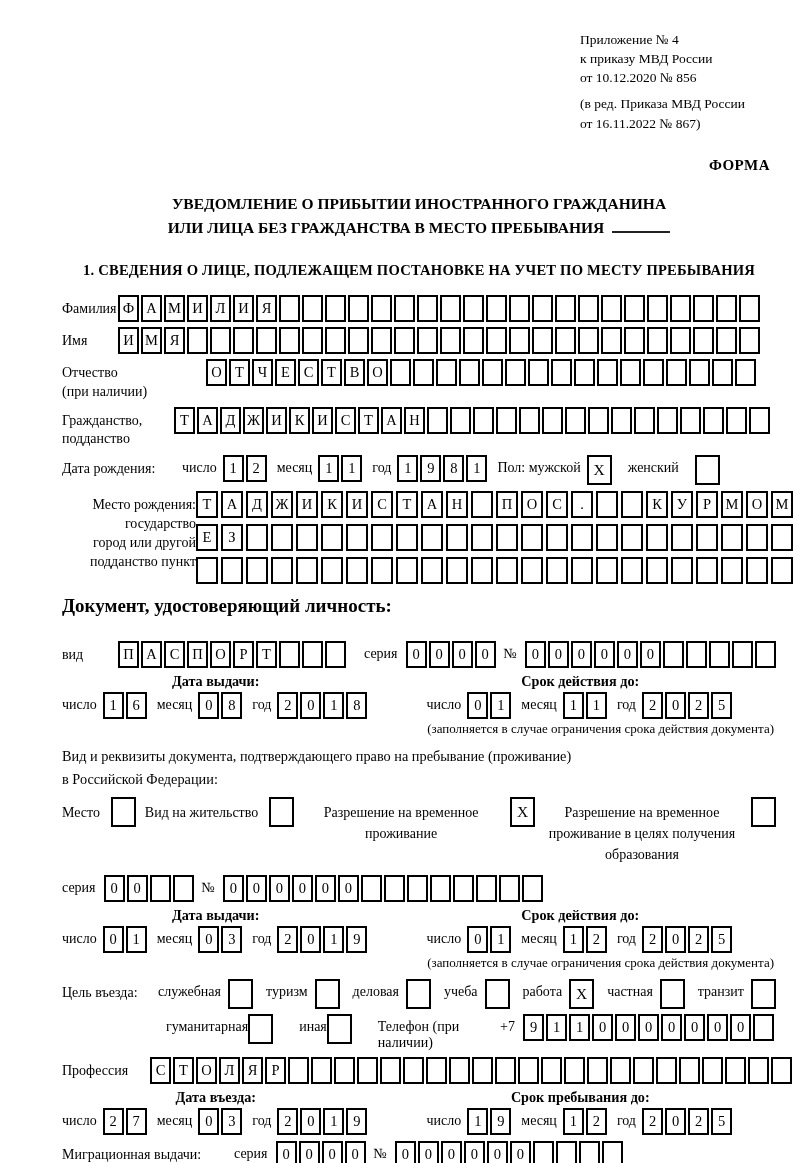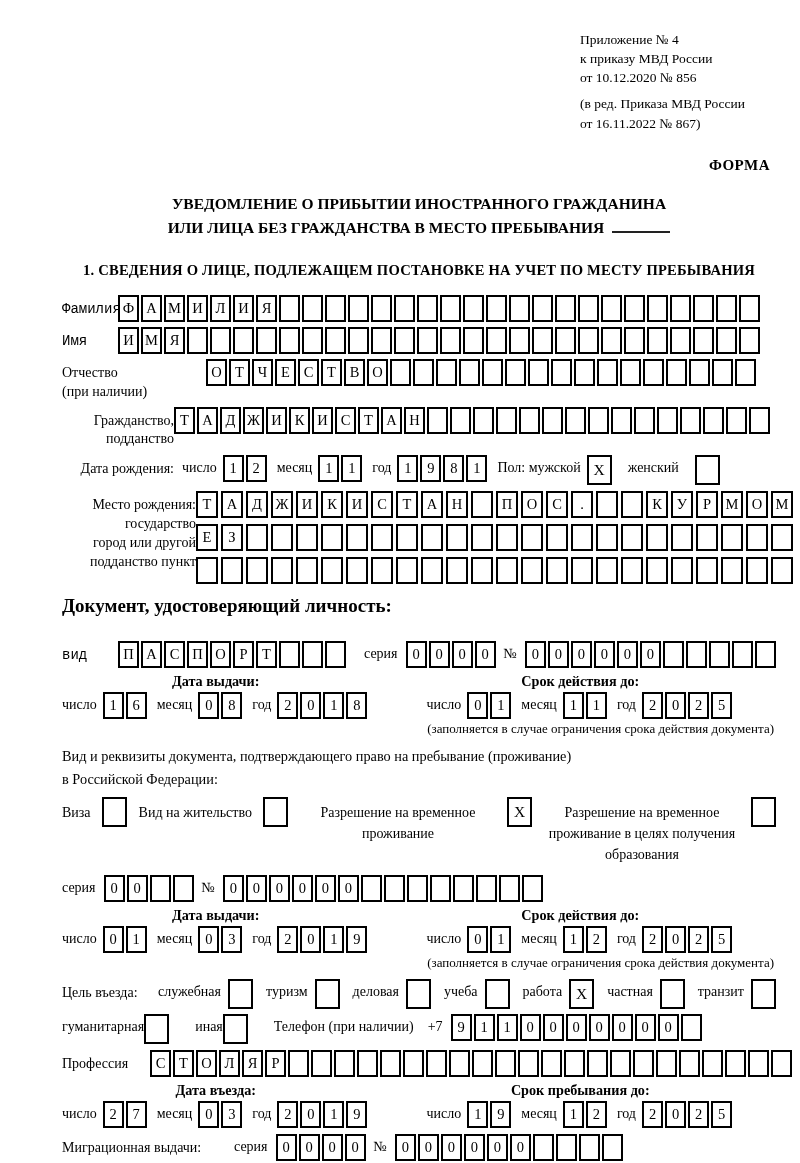--- a/index.html
+++ b/index.html
@@ -13,21 +13,21 @@
   .hdr{margin-left:auto;width:196px;font-size:13.5px;line-height:1.42;}
   .hdr .grp2{margin-top:7px;}
   .forma{ text-align:right; font-weight:bold; font-size:15px; margin:24px 6px 0 0; letter-spacing:.5px;}
   
   .title{margin-top:18px;text-align:center;font-weight:bold;font-size:15.5px;line-height:1.55;}
   .blank-underline{display:inline-block;width:58px;border-bottom:2px solid #222;height:12px;margin-left:8px;}
   .sect{margin-top:22px;margin-bottom:16px;text-align:center;font-weight:bold;font-size:14.6px;letter-spacing:.2px;}
   
   .row{display:flex;align-items:flex-start;margin-bottom:5px;}
   .lbl{flex:none;padding-top:5px;line-height:1.35;font-size:14px;}
-  .w55{width:56px;font-family:Liberation Mono, monospace;} .w80{width:88px;} .w112{width:112px;text-align:right;} .w134{width:134px;text-align:right;} .w144{width:144px;} .w150{width:150px;}
+  .w55{width:56px;} .w80{width:88px;} .w112{width:112px;} .w134{width:134px;text-align:right;} .w144{width:144px;} .w150{width:150px;}
   .slbl{flex:none;padding:5px 8px 0 6px;font-size:14px;}
   .dlbl{flex:none;padding:5px 6px 0 8px;font-size:14px;}
   
   .cells{display:flex;flex-wrap:nowrap;}
   .cell{
     box-sizing:border-box;flex:none;width:21px;height:27px;
     border:2px solid #000;margin-right:2px;display:inline-block;
     text-align:center;font-size:14.5px;line-height:23px;background:#fff;
   }
   .cells-wide .cell{width:22px;margin-right:3px;}
@@ -48,21 +48,21 @@
   .dg-line .dlbl:first-child{padding-left:0;}
   .note{font-size:13px;text-align:right;margin:2px 2px 8px 0;}
   
   .opts{display:flex;}
   .opt{display:inline-flex;align-items:flex-start;}
   .opt-label{padding-top:5px;}
   .permit-opts{justify-content:space-between;margin:6px 0 10px 0;}
   .permit-opts .opt-label{max-width:196px;text-align:center;line-height:1.5;margin-right:11px;}
   .purpose-opts{flex:1;justify-content:space-between;align-items:flex-end;}
   .purpose-opts .opt-label{margin-right:7px;}
-  .indent{}
+  .indent{margin-left:104px;}
   .phone-lbl{padding:5px 10px 0 26px;}
   .phone-prefix{padding:5px 8px 0 4px;}
   
   .rep-labels{flex:none;width:104px;line-height:1.62;font-size:13.8px;padding-top:2px;}
   .rep-labels div{white-space:nowrap;} .mt6{margin-top:6px;}
 </style>
 </head>
 <body>
 
 <div class="hdr">
@@ -418,21 +418,21 @@
 </div>
 <div class="note">(заполняется в случае ограничения срока действия документа)</div>
 
 <div class="plainhead">
   <div>Вид и реквизиты документа, подтверждающего право на пребывание (проживание)</div>
   <div>в Российской Федерации:</div>
 </div>
 
 <div class="opts permit-opts">
     <span class="opt">
-      <span class="opt-label">Виза</span>
+      <span class="opt-label">Место</span>
       <span class="cb"></span>
     </span>
     <span class="opt">
       <span class="opt-label">Вид на жительство</span>
       <span class="cb"></span>
     </span>
     <span class="opt">
       <span class="opt-label">Разрешение на временное проживание</span>
       <span class="cb">X</span>
     </span>

